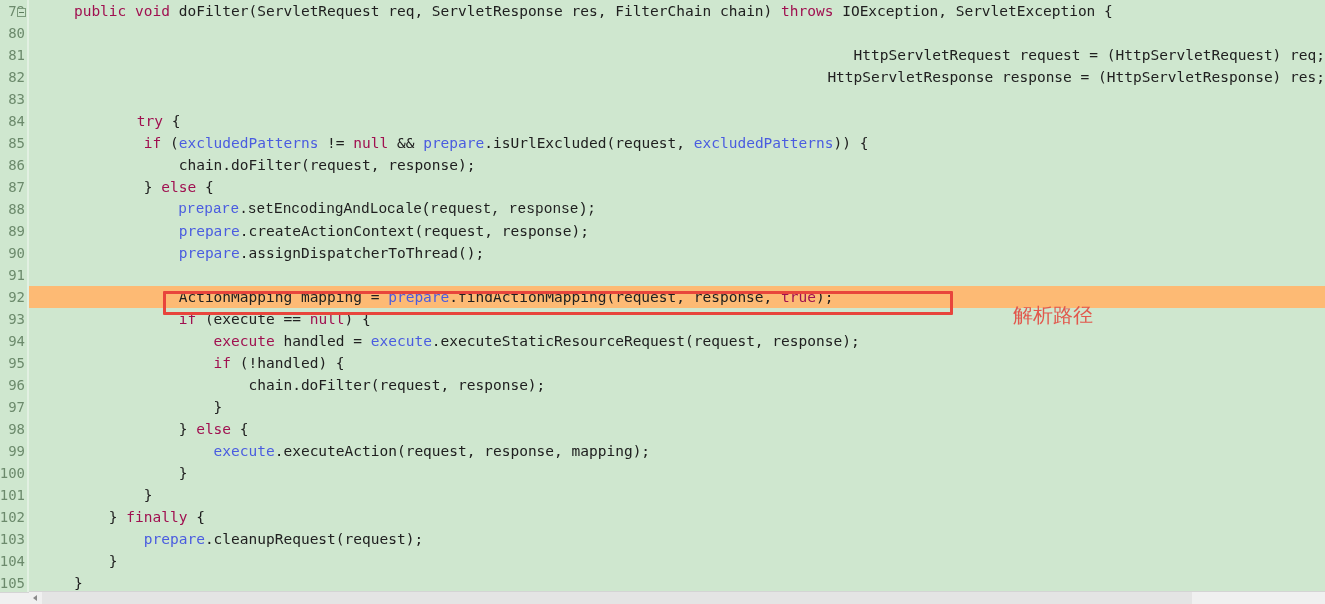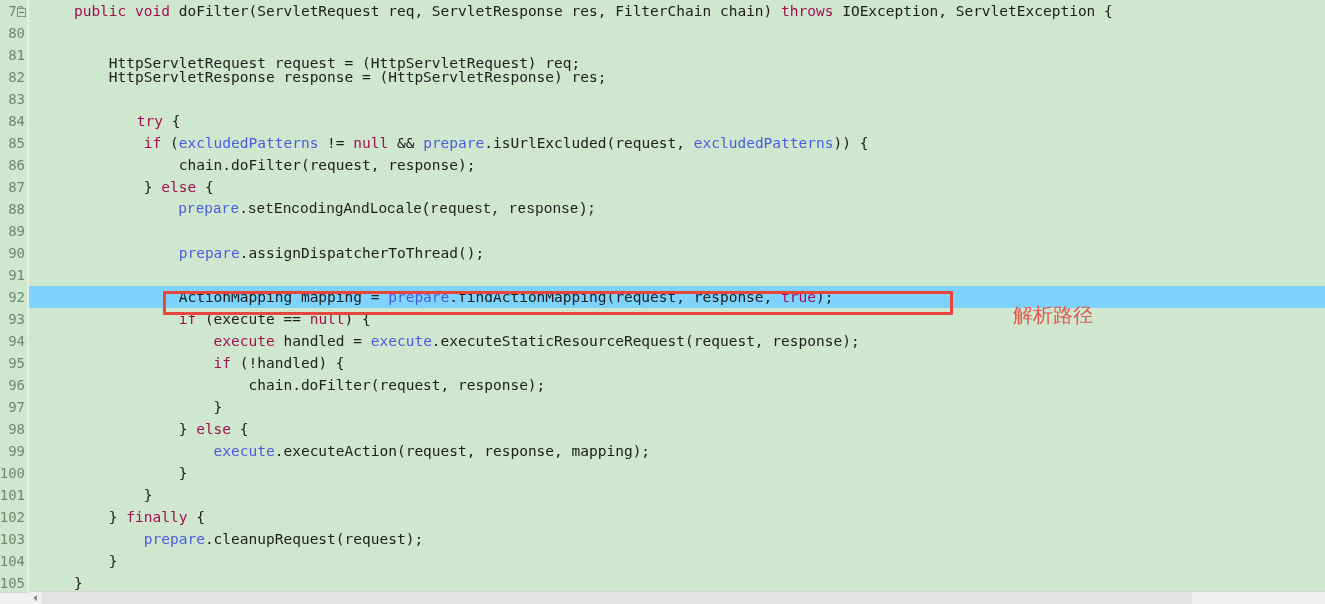--- a/index.html
+++ b/index.html
@@ -85,21 +85,21 @@
     height: 22px;
     line-height: 22px;
     font-family: "DejaVu Sans Mono", monospace;
     font-size: 14.5px;
     white-space: pre;
     color: #1a1a1a;
     padding-left: 10px;
     box-sizing: border-box;
   }
   .code-line.current {
-    background: #7dd3fc;
+    background: #fdba74;
   }
   .kw      { color: #a01050; font-weight: normal; }
   .fld     { color: #4a5ce0; }
   .plain   { color: #202020; }
   
   .redbox {
     position: absolute;
     border: 3px solid #e8453c;
     box-sizing: border-box;
     background: transparent;
@@ -197,28 +197,29 @@
       <div class="gutter-line" style="top: 528px;">103</div>
       <div class="gutter-line" style="top: 550px;">104</div>
       <div class="gutter-line" style="top: 572px;">105</div>
     </div>
   <div class="gutter-divider"></div>
   <div class="fold-marker"></div>
 
   <div class="code-surface" id="code-surface">
       <div class="code-line" style="top: 0px;"><span>    </span><span class="kw">public</span><span class="plain"> </span><span class="kw">void</span><span class="plain"> doFilter(ServletRequest req, ServletResponse res, FilterChain chain) </span><span class="kw">throws</span><span class="plain"> IOException, ServletException {</span></div>
       <div class="code-line" style="top: 22px;"><span></span><span class="plain"></span></div>
-      <div class="code-line" style="top: 52px;"><span>        </span><span class="plain">HttpServletRequest request = (HttpServletRequest) req;</span></div>
-      <div class="code-line" style="top: 66px;"><span>        </span><span class="plain">HttpServletResponse response = (HttpServletResponse) res;</span></div>
+      <div class="code-line" style="top: 44px; text-align: right;"><span>        </span><span class="plain">HttpServletRequest request = (HttpServletRequest) req;</span></div>
+      <div class="code-line" style="top: 66px; text-align: right;"><span>        </span><span class="plain">HttpServletResponse response = (HttpServletResponse) res;</span></div>
       <div class="code-line" style="top: 88px;"><span></span><span class="plain"></span></div>
       <div class="code-line" style="top: 110px; margin-left: 28px;"><span>        </span><span class="kw">try</span><span class="plain"> {</span></div>
       <div class="code-line" style="top: 132px;"><span>            </span><span class="kw">if</span><span class="plain"> (</span><span class="fld">excludedPatterns</span><span class="plain"> != </span><span class="kw">null</span><span class="plain"> &amp;&amp; </span><span class="fld">prepare</span><span class="plain">.isUrlExcluded(request, </span><span class="fld">excludedPatterns</span><span class="plain">)) {</span></div>
       <div class="code-line" style="top: 154px;"><span>                </span><span class="plain">chain.doFilter(request, response);</span></div>
       <div class="code-line" style="top: 176px;"><span>            </span><span class="plain">} </span><span class="kw">else</span><span class="plain"> {</span></div>
       <div class="code-line" style="top: 198px; font-family: Liberation Mono, monospace;"><span>                </span><span class="fld">prepare</span><span class="plain">.setEncodingAndLocale(request, response);</span></div>
+      <div class="code-line" style="top: 220px;"><span>                </span><span class="fld">prepare</span><span class="plain">.createActionContext(request, response);</span></div>
       <div class="code-line" style="top: 242px;"><span>                </span><span class="fld">prepare</span><span class="plain">.assignDispatcherToThread();</span></div>
       <div class="code-line current" style="top: 286px;"><span>                </span><span class="plain">ActionMapping mapping = </span><span class="fld">prepare</span><span class="plain">.findActionMapping(request, response, </span><span class="kw">true</span><span class="plain">);</span></div>
       <div class="code-line" style="top: 308px;"><span>                </span><span class="kw">if</span><span class="plain"> (execute == </span><span class="kw">null</span><span class="plain">) {</span></div>
       <div class="code-line" style="top: 330px;"><span>                    </span><span class="kw">execute</span><span class="plain"> handled = </span><span class="fld">execute</span><span class="plain">.executeStaticResourceRequest(request, response);</span></div>
       <div class="code-line" style="top: 352px;"><span>                    </span><span class="kw">if</span><span class="plain"> (!handled) {</span></div>
       <div class="code-line" style="top: 374px;"><span>                        </span><span class="plain">chain.doFilter(request, response);</span></div>
       <div class="code-line" style="top: 396px;"><span>                    </span><span class="plain">}</span></div>
       <div class="code-line" style="top: 418px;"><span>                </span><span class="plain">} </span><span class="kw">else</span><span class="plain"> {</span></div>
       <div class="code-line" style="top: 440px;"><span>                    </span><span class="fld">execute</span><span class="plain">.executeAction(request, response, mapping);</span></div>
       <div class="code-line" style="top: 462px;"><span>                </span><span class="plain">}</span></div>

